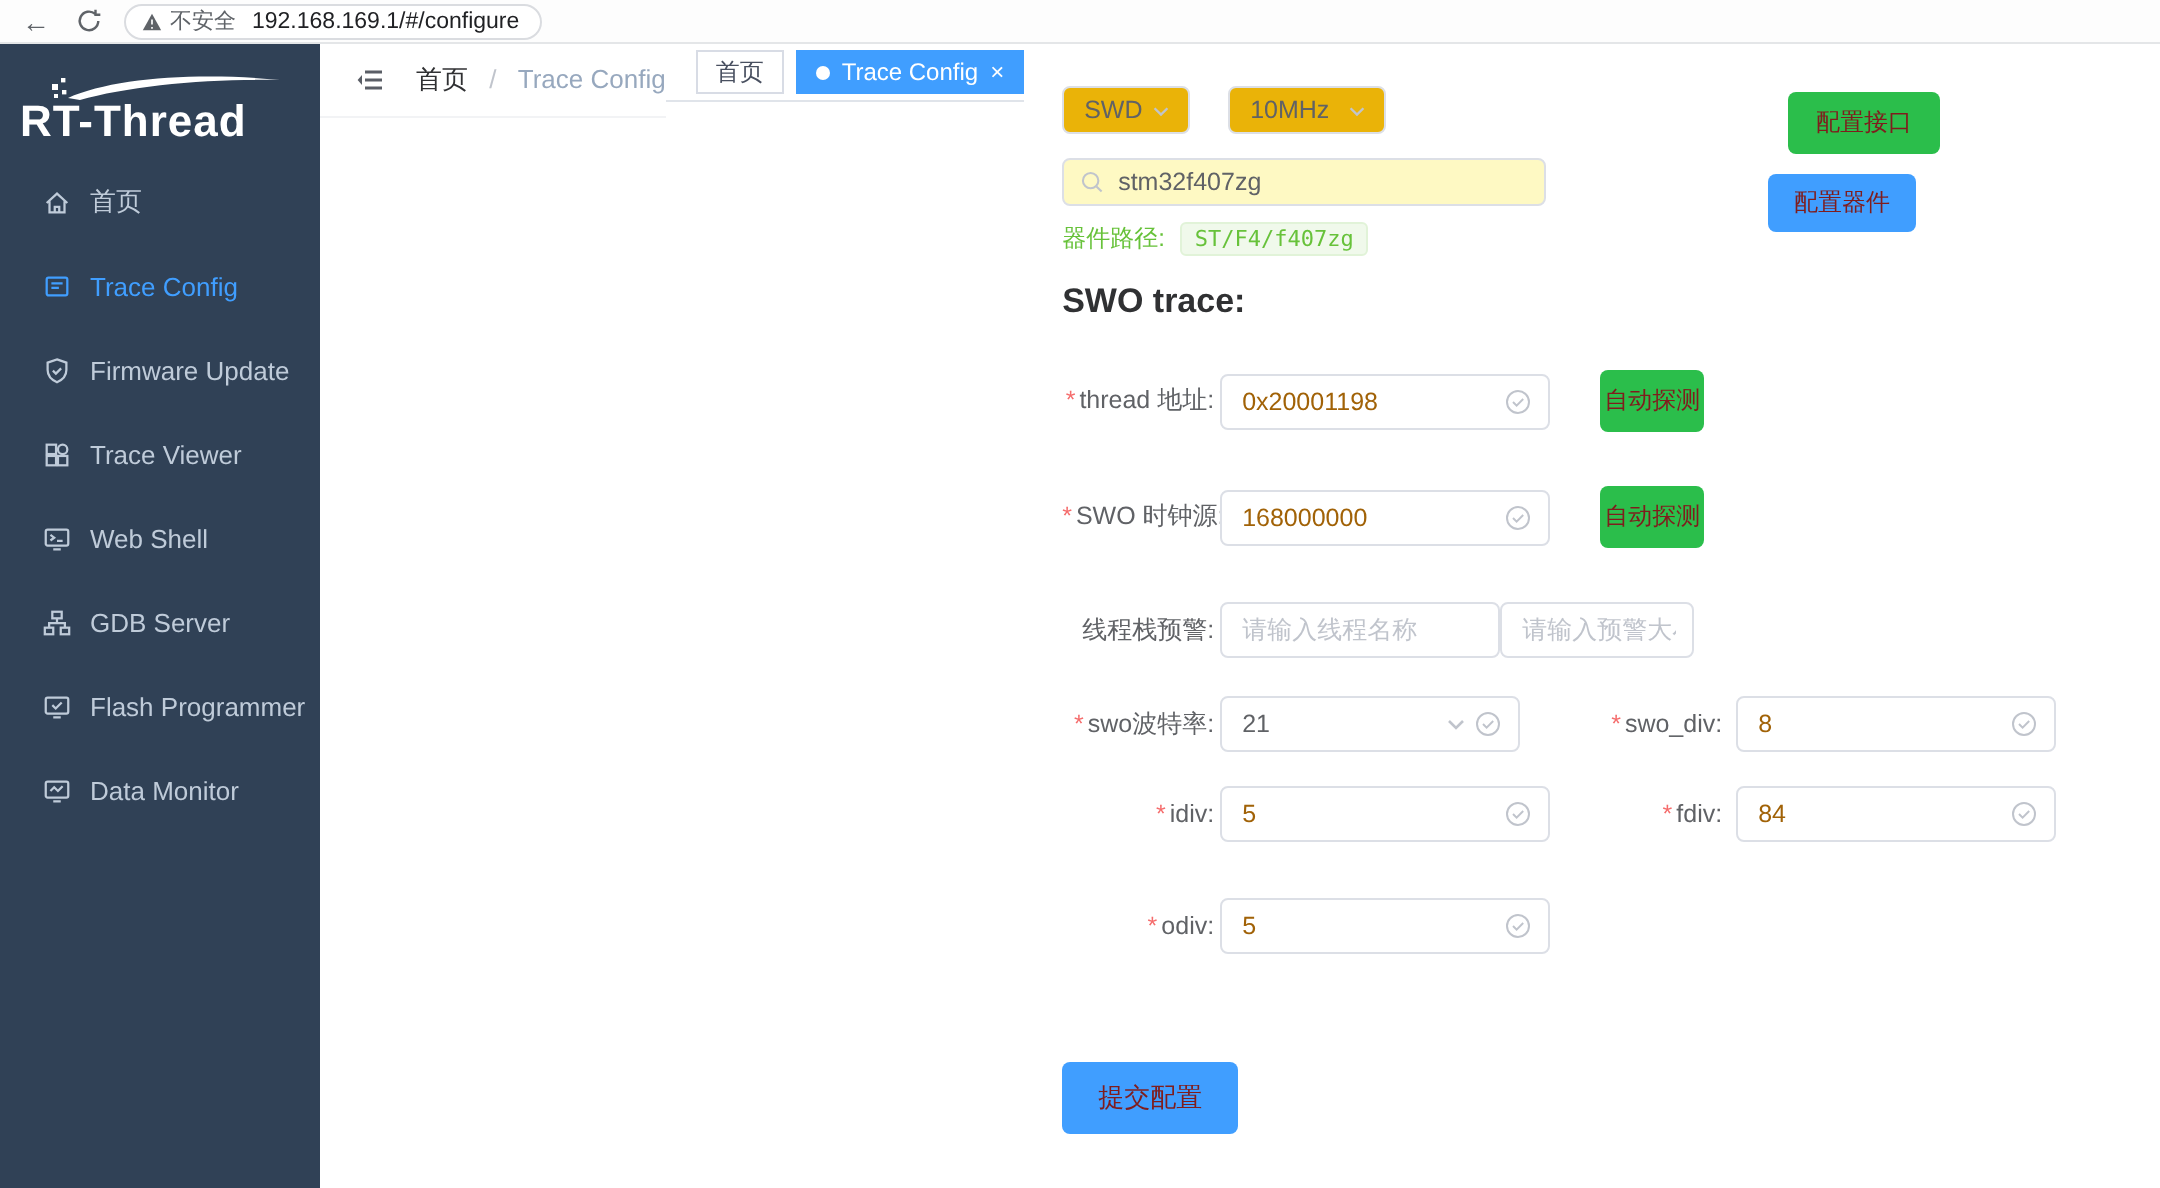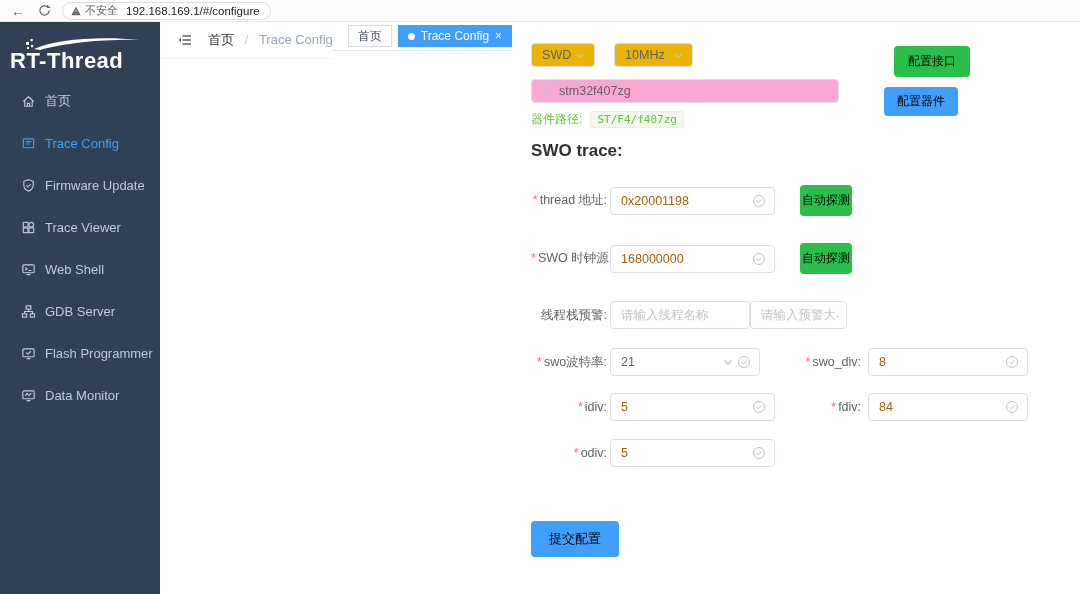--- a/index.html
+++ b/index.html
@@ -56,53 +56,53 @@
 
   
   .content { flex:1; background:#fff; position:relative; padding:21px 0 0 19px; }
 
   .row-selects { display:flex; gap:19px; margin-bottom:12px; }
   .mini-select { height:24px; border:1px solid #dcdfe6; border-radius:4px; background:#eab308;
     display:flex; align-items:center; justify-content:space-between; padding:0 8px 0 10px;
     font-size:12px; color:#606266; cursor:pointer; }
   .sel-swd { width:64px; } .sel-freq { width:79px; }
 
-  .search-box { width:308px; height:24px; border:1px solid #dcdfe6; border-radius:4px;
-    display:flex; align-items:center; padding:0 8px; margin-bottom:8px; background:#f9a8d4; }
+  .search-box { width:242px; height:24px; border:1px solid #dcdfe6; border-radius:4px;
+    display:flex; align-items:center; padding:0 8px; margin-bottom:8px; background:#fef9c3; }
   .search-box input { border:none; outline:none; flex:1; font-size:12.5px; color:#606266;
     margin-left:7px; font-family:"Liberation Sans", sans-serif; background:transparent; }
 
   .row-path { display:flex; align-items:center; height:16px; }
   .path-label { font-size:12px; color:#67c23a; margin-right:8px; }
   .path-tag { font-size:11px; font-family:"DejaVu Sans Mono", monospace; color:#67c23a;
     background:#f0f9eb; border:1px solid #e1f3d8; border-radius:3px; padding:1px 6px; }
 
   .swo-title { font-size:17px; font-weight:bold; color:#303133; margin:14px 0 24px 0; }
 
-  .frow { display:flex; align-items:center; margin-bottom:18px; }
+  .frow { display:flex; align-items:center; margin-bottom:28px; }
   .frow.gap-lg { margin-bottom:27px; }
   .frow.gap-md { margin-bottom:19px; }
   .frow.gap-sm { margin-bottom:17px; }
   .flabel { width:76px; flex-shrink:0; text-align:right; font-size:12.5px; color:#606266;
     margin-right:3px; white-space:nowrap; }
   .req { color:#f56c6c; margin-right:2px; }
   .ctl { height:28px; border:1px solid #dcdfe6; border-radius:4px; background:#fff;
     display:flex; align-items:center; padding:0 8px 0 10px; }
   .ctl input { border:none; outline:none; width:100%; font-size:12.5px; color:#a16207;
     font-family:"Liberation Sans", sans-serif; background:transparent; }
   .ctl input::placeholder { color:#c0c4cc; }
   .ctl .sfx { display:flex; align-items:center; gap:3px; flex-shrink:0; }
   .w165 { width:165px; } .w150 { width:150px; margin-right:15px; cursor:pointer; }
   .w140 { width:140px; } .w95 { width:97px; }
   .flabel2 { width:86px; flex-shrink:0; text-align:right; font-size:12.5px; color:#606266;
     margin-right:7px; white-space:nowrap; }
   .w157 { width:160px; }
   .sel-val { flex:1; font-size:12.5px; color:#606266; }
 
-  .btn { border:none; border-radius:4px; color:#000000; cursor:pointer;
+  .btn { border:none; border-radius:4px; color:#7f1d1d; cursor:pointer;
     font-family:Liberation Sans, sans-serif; }
   .btn-green { background:#2bbe4b; font-size:12px; padding:7px 2px; margin-left:25px; }
   .btn-blue-sm { background:#409eff; font-size:12px; padding:6px 13px; }
   .btn-cfg-if { position:absolute; top:24px; right:110px; background:#2bbe4b;
     font-size:12px; padding:7px 14px; }
   .btn-cfg-dev { position:absolute; top:65px; right:122px; }
   .btn-submit { background:#409eff; font-size:13px; padding:9px 18px; margin-top:27px; }
 </style>
 </head>
 <body>

